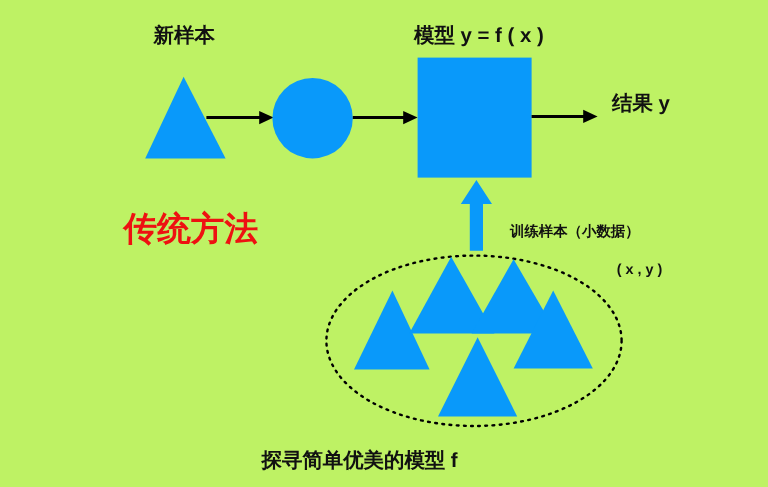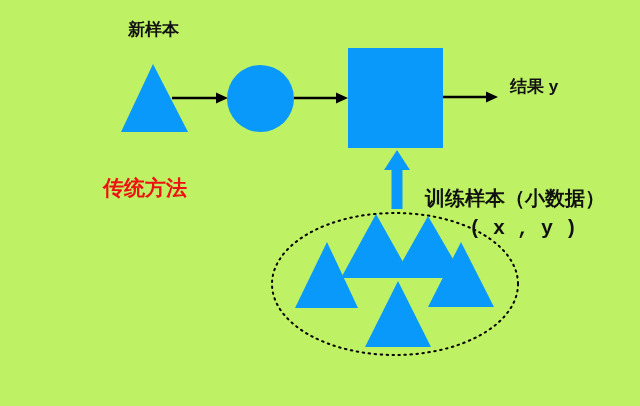--- a/index.html
+++ b/index.html
@@ -14,40 +14,40 @@
   .lbl{
     position:absolute;
     font-weight:bold;
     color:#111111;
     font-size:17px;
     line-height:1.1;
     white-space:nowrap;
   }
   .lbl-red{
     color:#EE1111; 
-    font-size:21px;
+    font-size:28px;
   }
-  .lbl-sm{font-size:20px;text-align:center;}
+  .lbl-sm{font-size:12px;text-align:center;}
   .flow-line{stroke:#000000;stroke-width:2.5;fill:none;}
   .flow-head{fill:#000000;stroke:none;}
   .dataset-ellipse{
     fill:none;
     stroke:#000000;
     stroke-width:2;
     stroke-dasharray:1.5 4.5;
     stroke-linecap:round;
   }
   
   .pos-new-sample{left:128px;top:21px;}
   .pos-feature{left:220px;top:21px;}
   .pos-model{left:345px;top:21px;}
   .pos-result{left:510px;top:78px;}
   .pos-method{left:103px;top:176px;}
   .pos-training{left:425px;top:187px;}
-  .pos-xy{left:469px;top:218px;font-family:Liberation Mono, monospace;}
+  .pos-xy{left:514px;top:218px;}
   .pos-bottom{left:218px;top:375px;}
 </style>
 </head>
 <body>
 
 <div id="canvas">
 
   <svg id="shapes" viewBox="0 0 640 406" xmlns="http://www.w3.org/2000/svg">
 
     <polygon points="153,64 121,132 188,132" fill="#0999FA"></polygon>
@@ -72,23 +72,25 @@
     <polygon points="327,242 295,308 358,308" fill="#0999FA"></polygon>
     <polygon points="376,214 341,278 412,278" fill="#0999FA"></polygon>
     <polygon points="428,216 393,278 464,278" fill="#0999FA"></polygon>
     <polygon points="461,242 428,307 494,307" fill="#0999FA"></polygon>
     <polygon points="398,281 365,347 431,347" fill="#0999FA"></polygon>
   </svg>
 
   <div class="lbl pos-new-sample">新样本</div>
 
 
+  <div class="lbl pos-model">模型 y = f ( x )</div>
 
   <div class="lbl pos-result">结果 y</div>
 
   <div class="lbl lbl-red pos-method">传统方法</div>
 
   <div class="lbl lbl-sm pos-training">训练样本（小数据）</div>
 
   <div class="lbl lbl-sm pos-xy">( x , y )</div>
 
+  <div class="lbl pos-bottom">探寻简单优美的模型 f</div>
 
 </div>
 
 </body></html>

